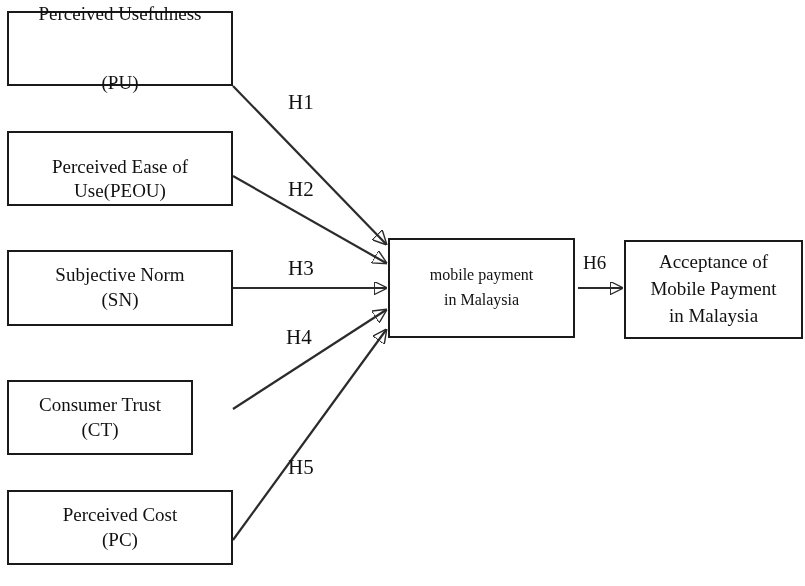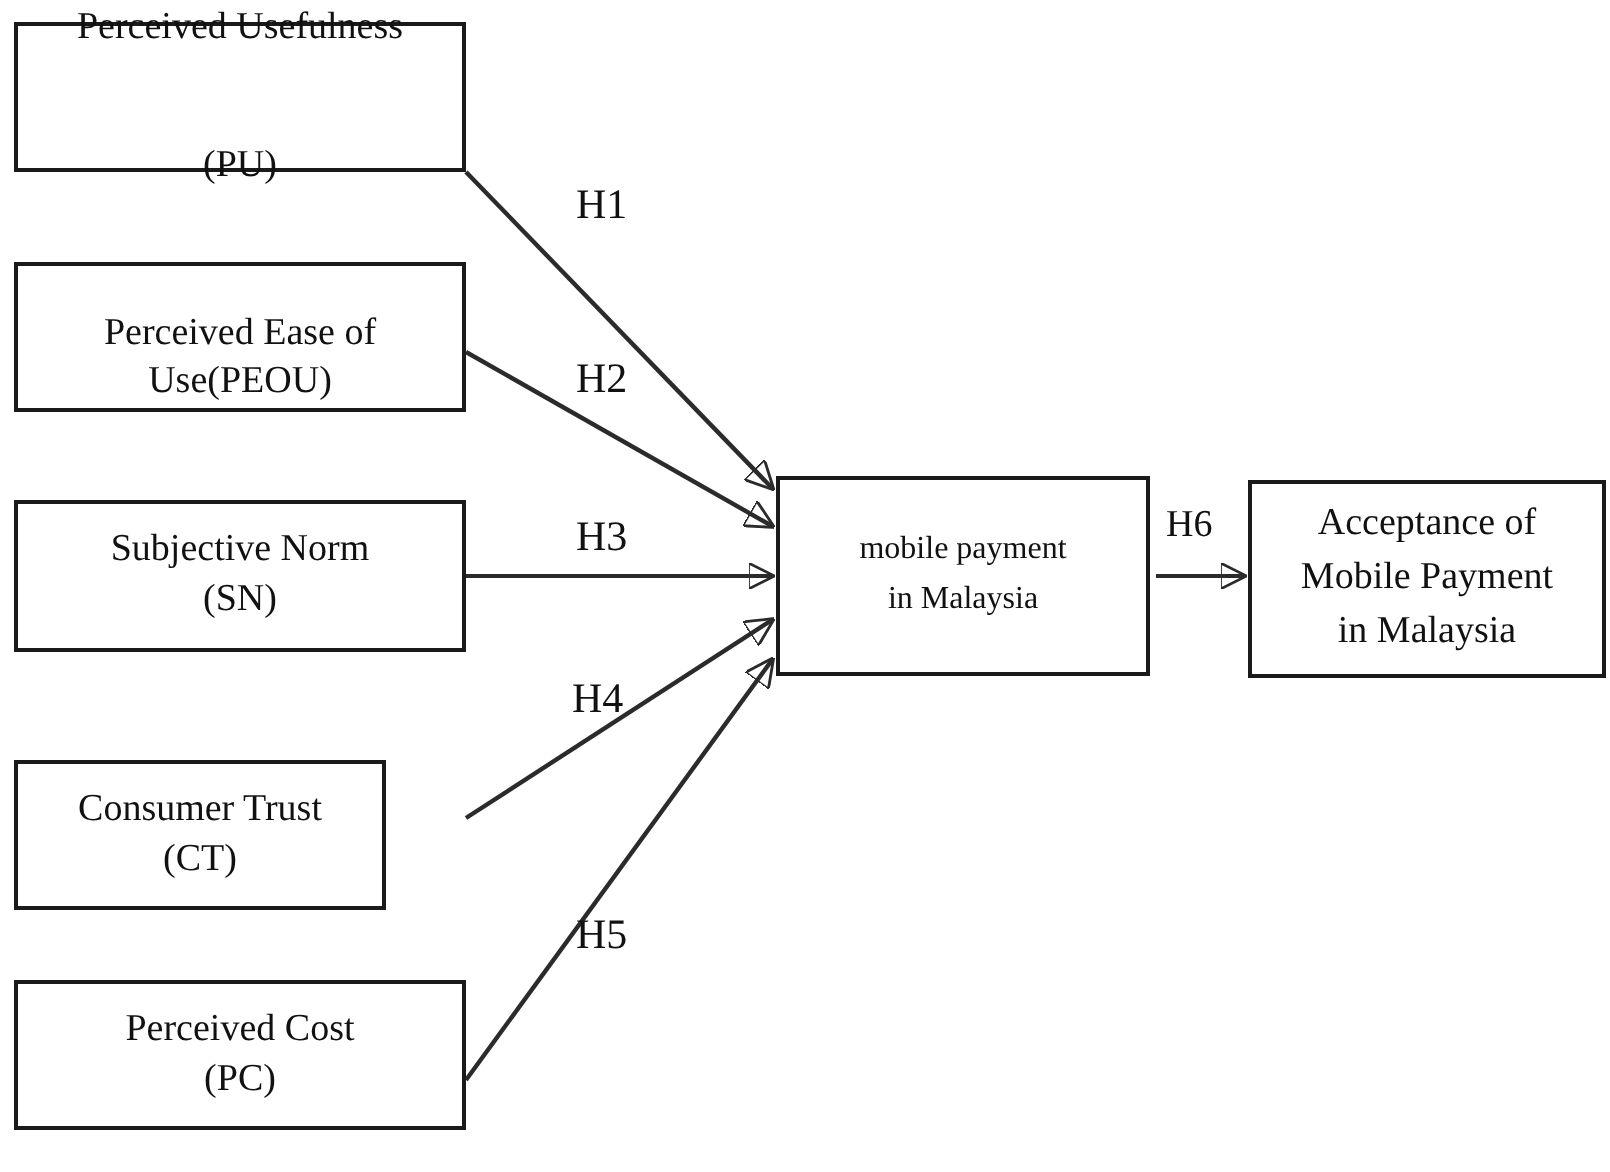--- a/index.html
+++ b/index.html
@@ -67,21 +67,21 @@
     position: absolute;
     font-size: 21px;
     color: #111111;
     z-index: 4;
     white-space: nowrap;
     background: transparent;
   }
   #lbl-h1 { left: 288px; top: 90px; }
   #lbl-h2 { left: 288px; top: 177px; }
   #lbl-h3 { left: 288px; top: 256px; }
-  #lbl-h4 { left: 286px; top: 337px; }
+  #lbl-h4 { left: 286px; top: 325px; }
   #lbl-h5 { left: 288px; top: 455px; }
   #lbl-h6 { left: 583px; top: 252px; font-size: 19px; }
 </style>
 </head>
 <body>
 
 <div id="canvas">
 
   <svg id="edges" viewBox="0 0 805 586" width="805" height="586">
     <defs>

